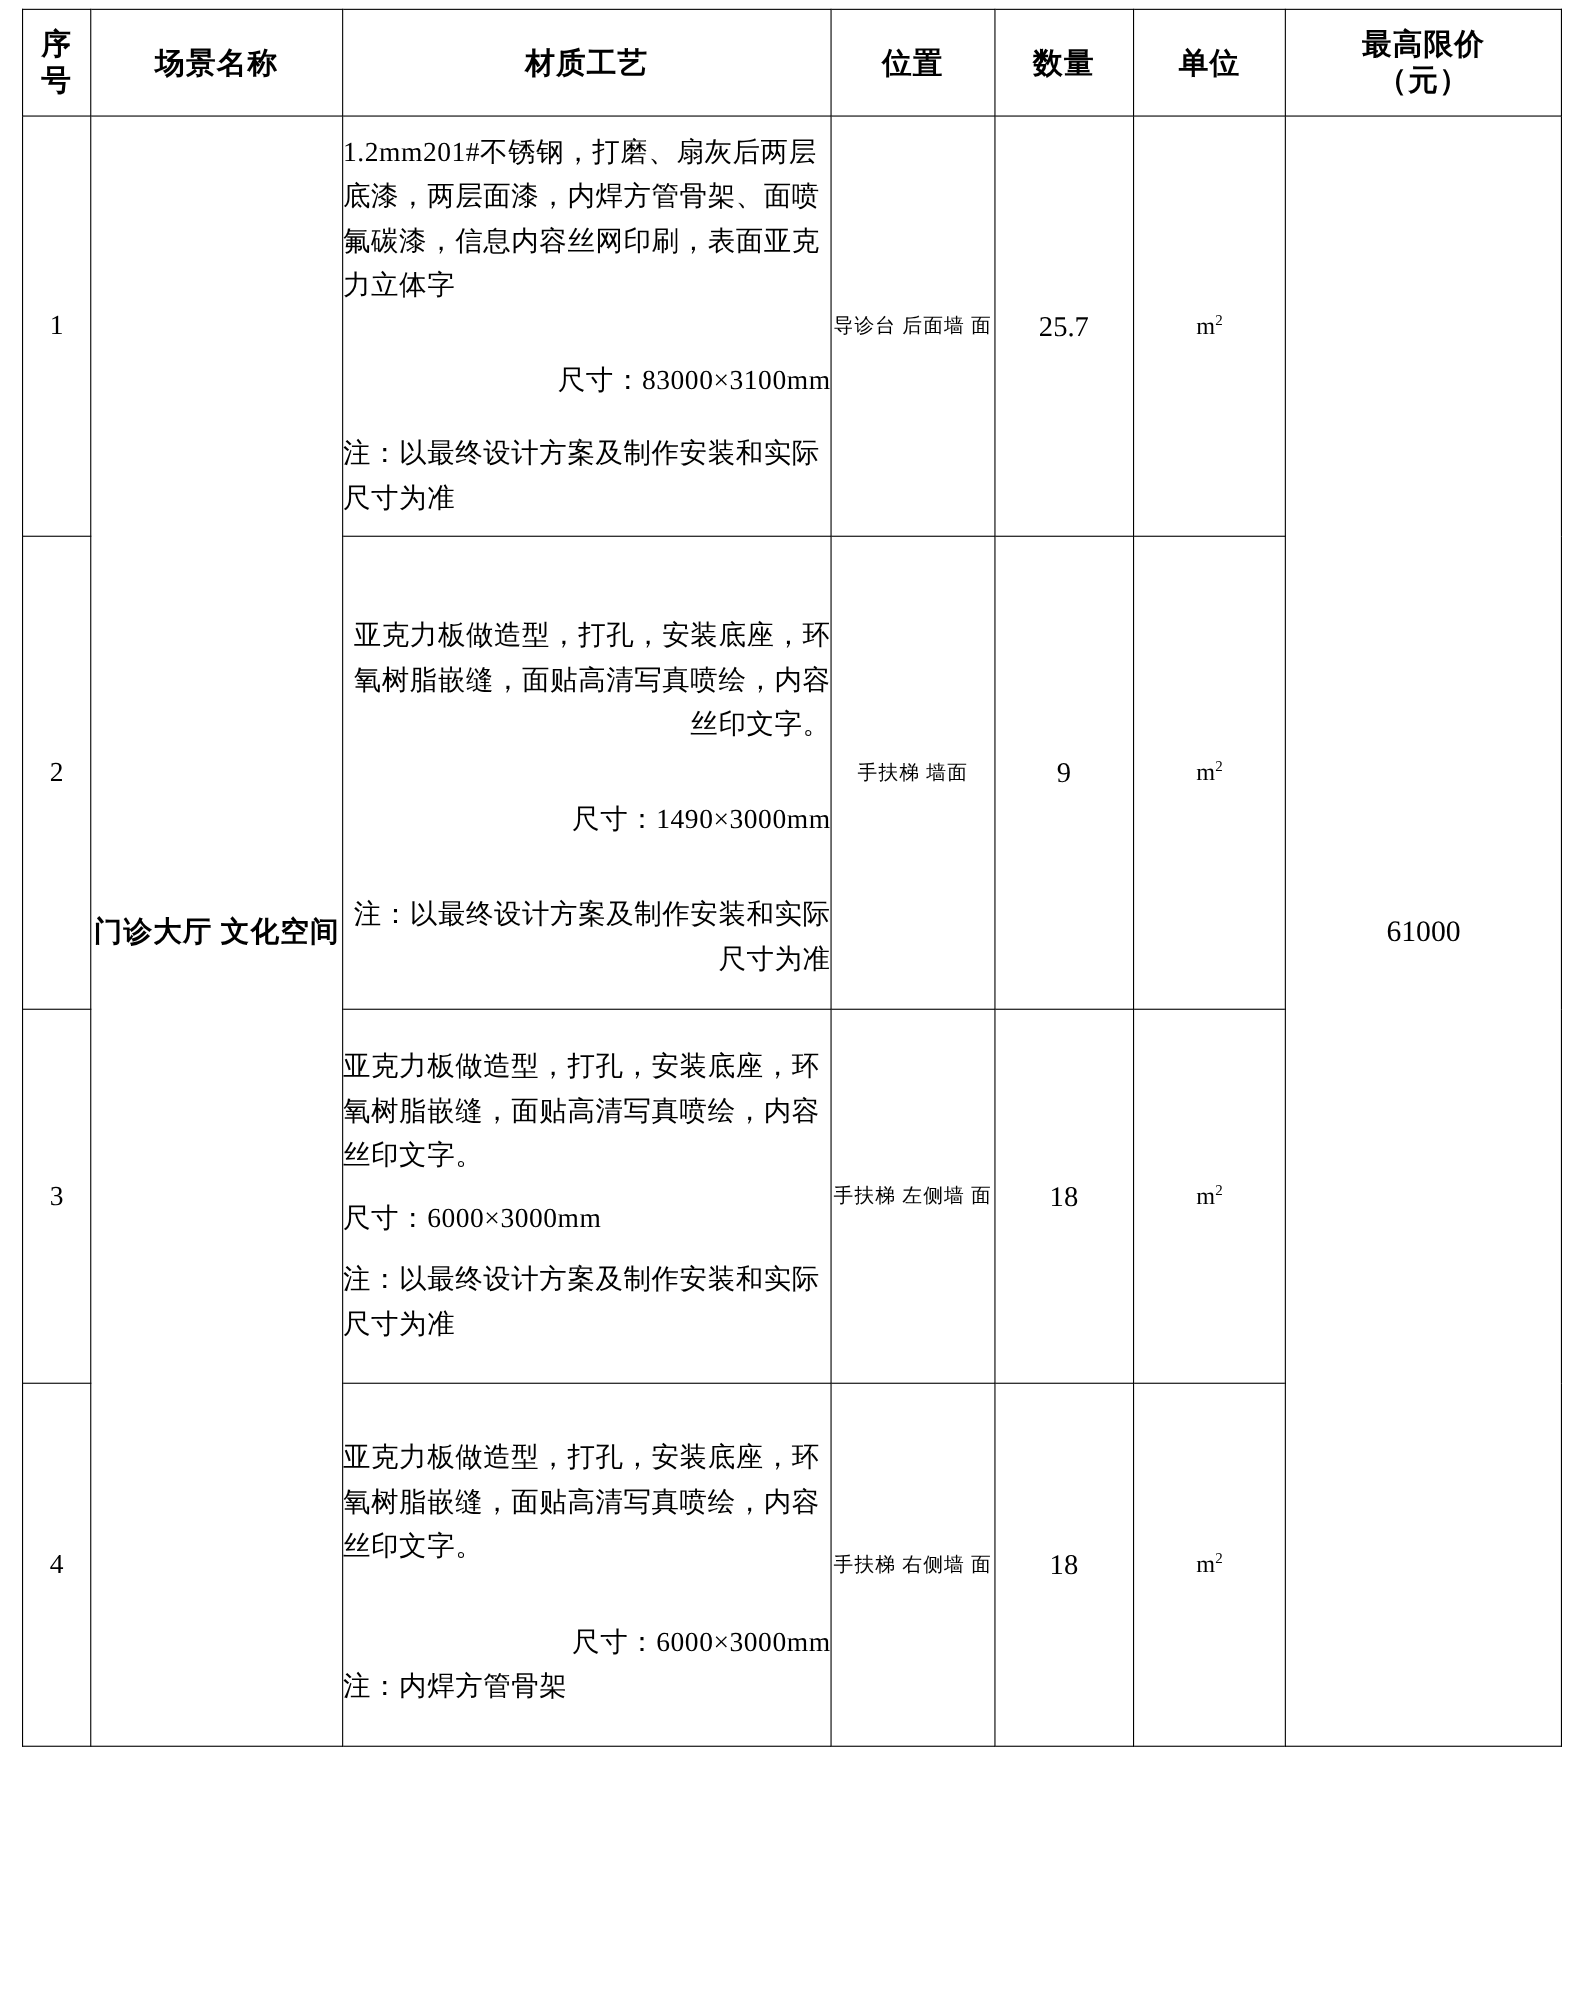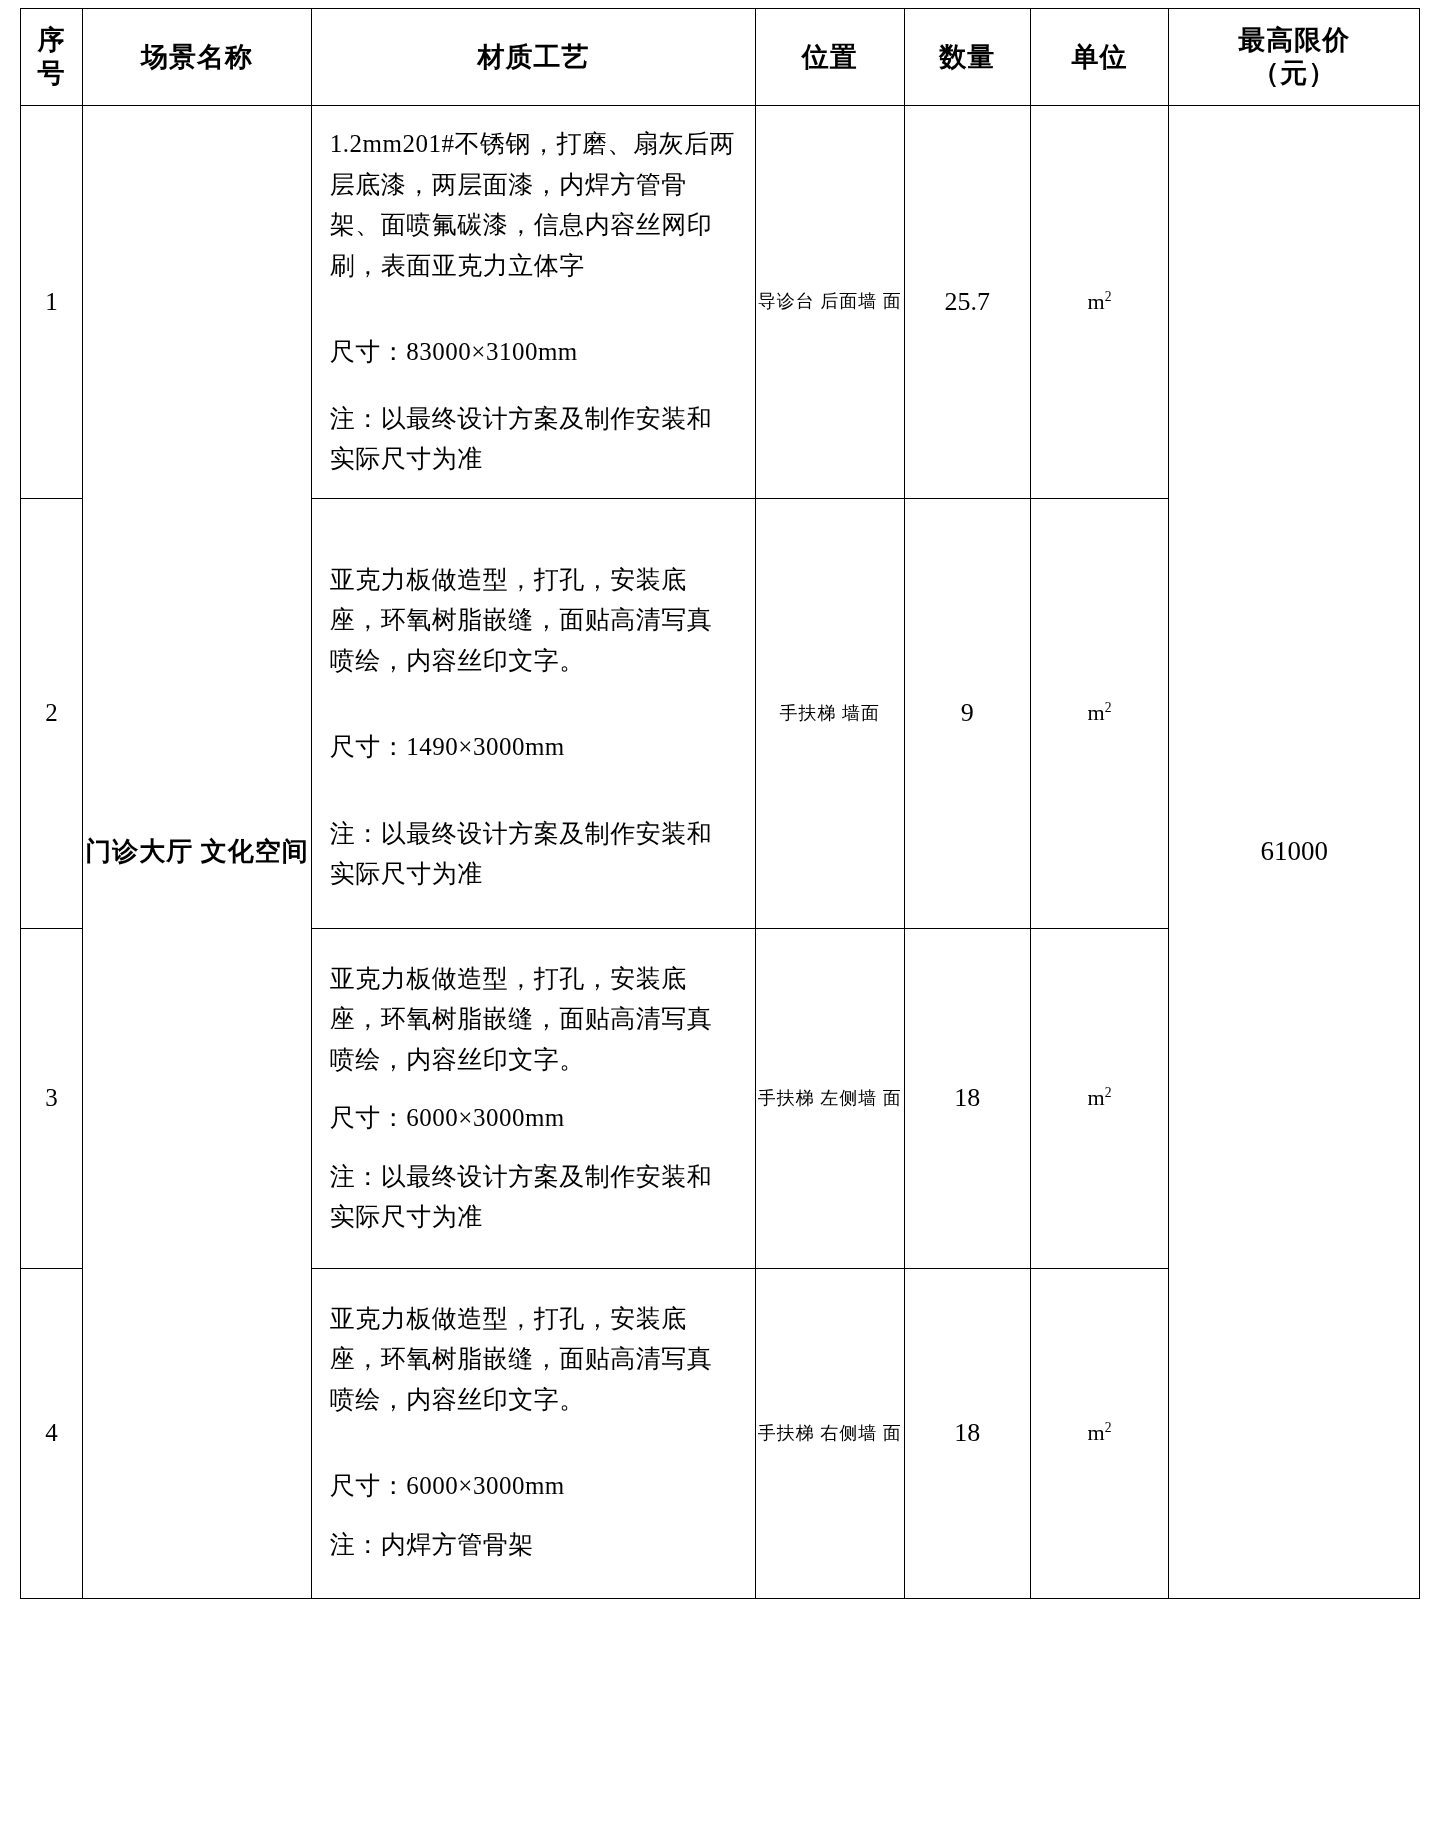--- a/index.html
+++ b/index.html
@@ -67,27 +67,28 @@
     letter-spacing: 1px;
   }
   .cell-mat {
     text-align: left;
     font-size: 25px;
     line-height: 1.62;
     padding: 18px 18px 18px 22px;
     letter-spacing: 0.5px;
   }
   .cell-mat p {
-    margin: 18px;
+    margin: 0;
   }
   .cell-mat p.gap-before {
     margin-top: 26px;
   }
   .cell-mat p.gap-before-lg {
     margin-top: 46px;
+    text-align: right;
   }
   .cell-mat p.gap-small {
     margin-top: 16px;
   }
   .cell-pos {
     text-align: center;
     font-size: 18px;
     line-height: 1.5;
     letter-spacing: 1px;
   }

